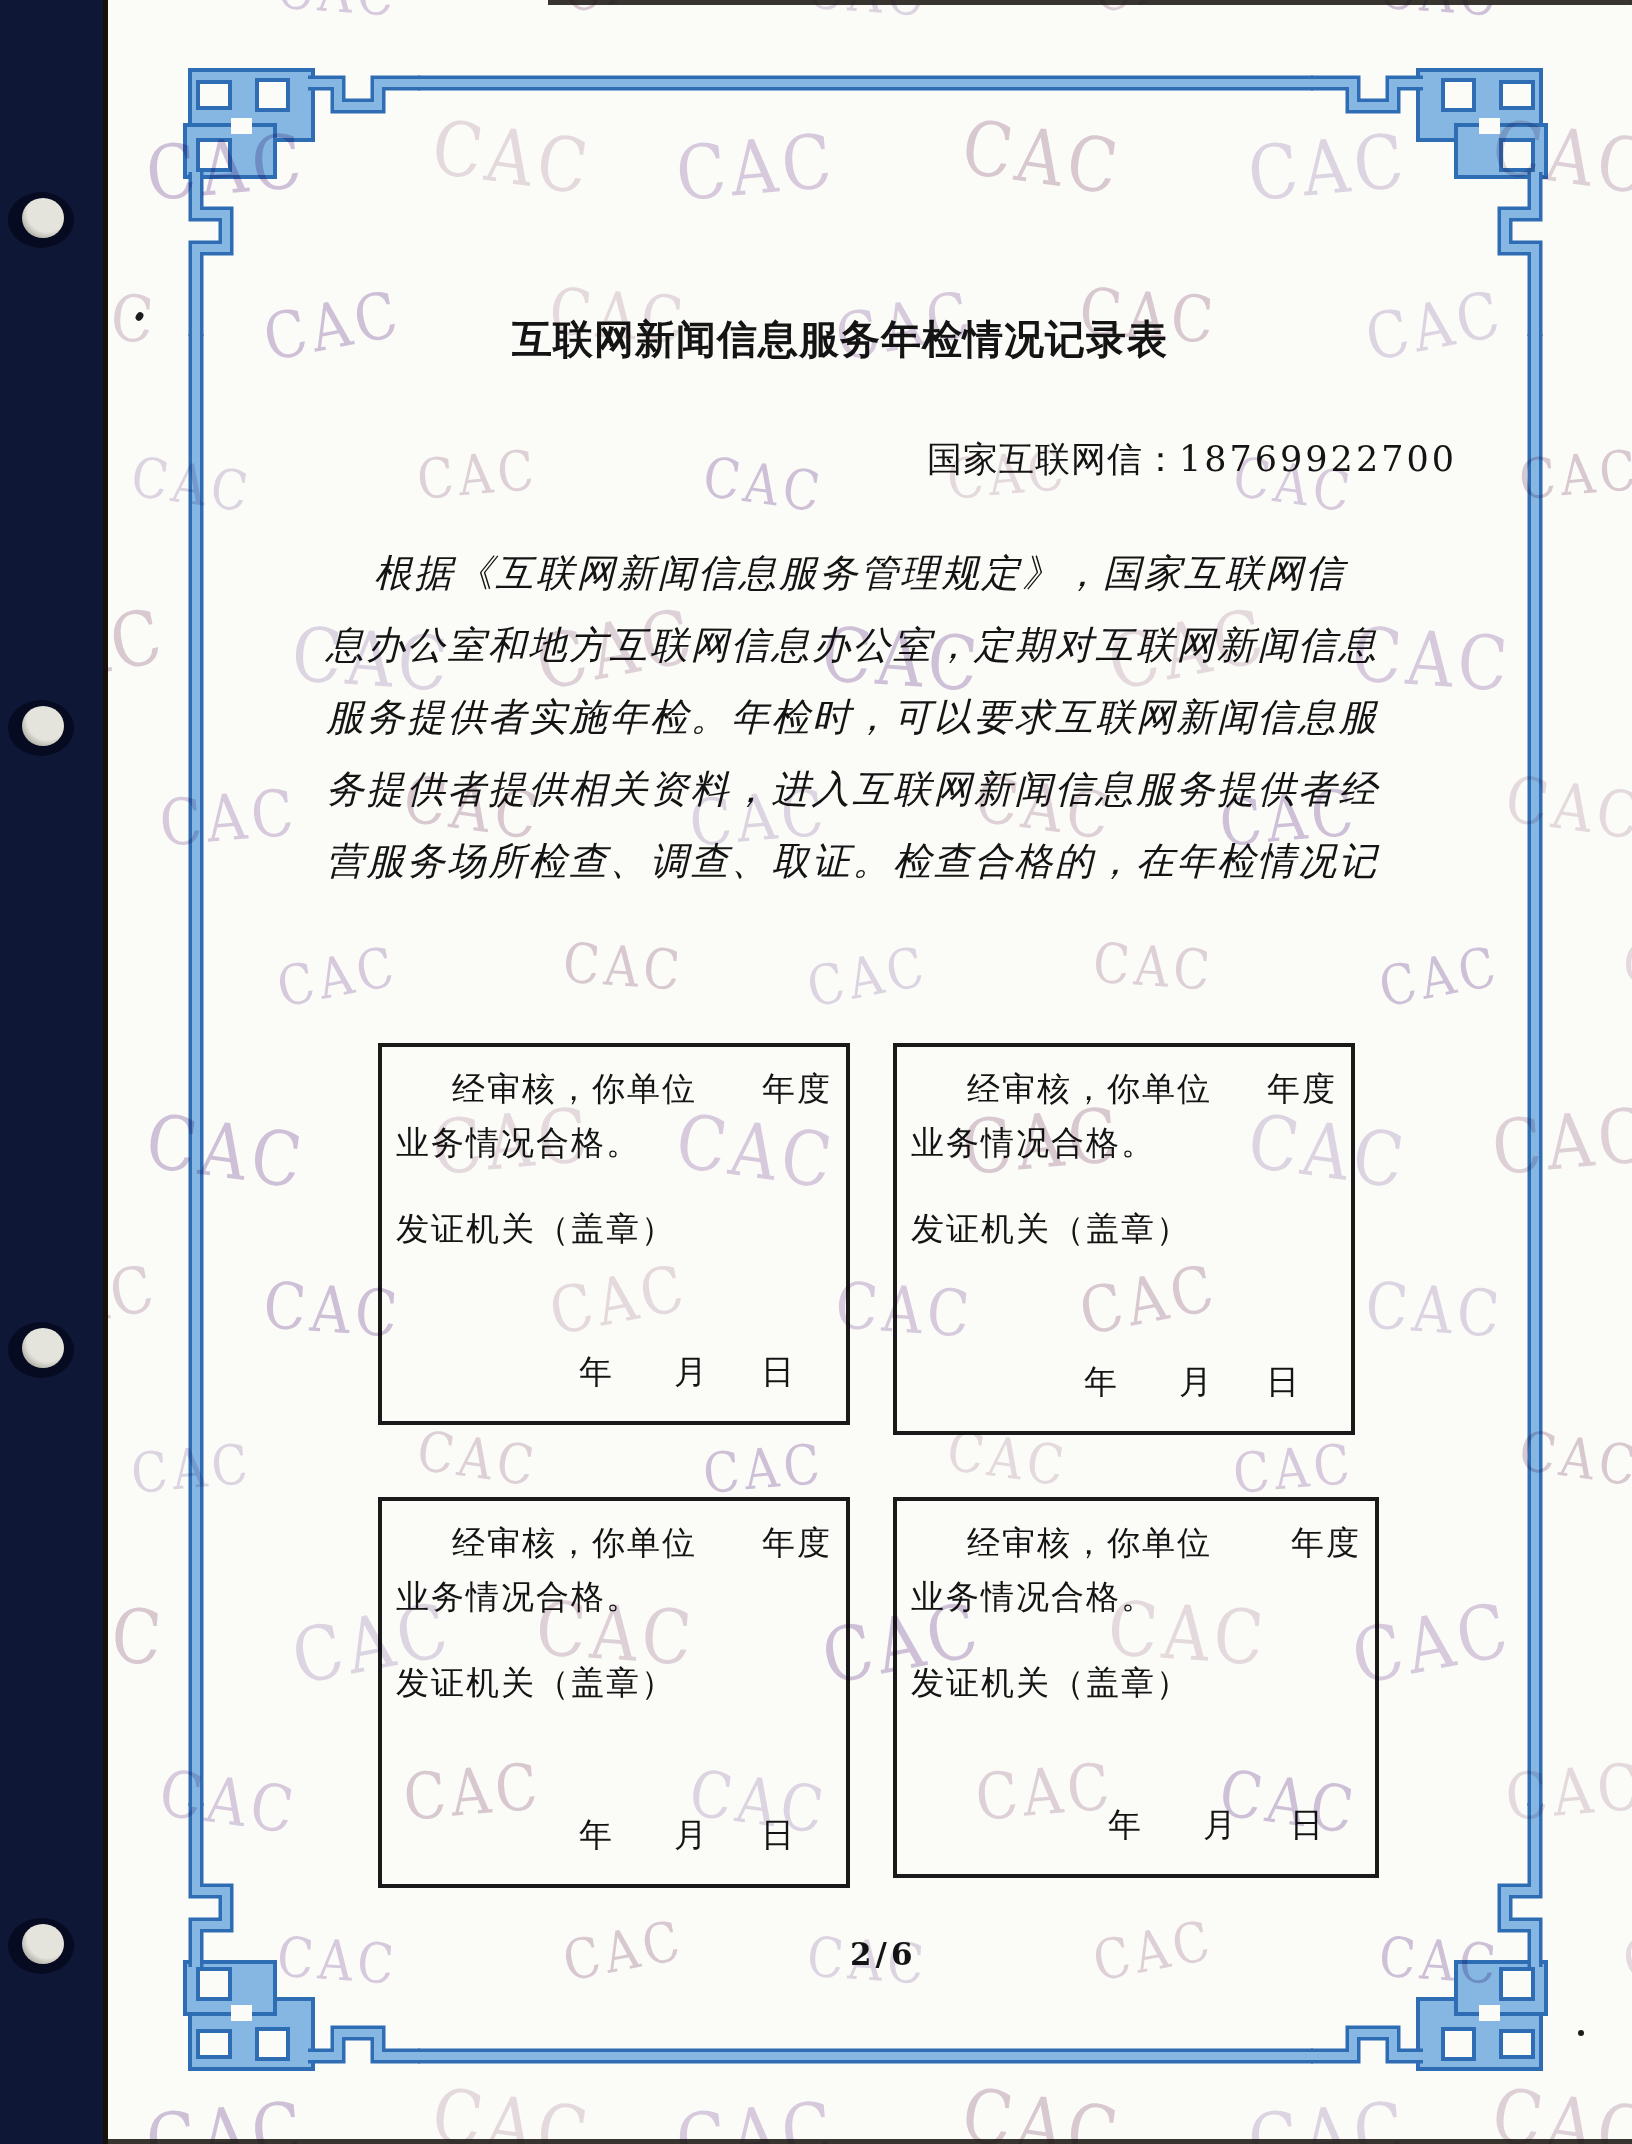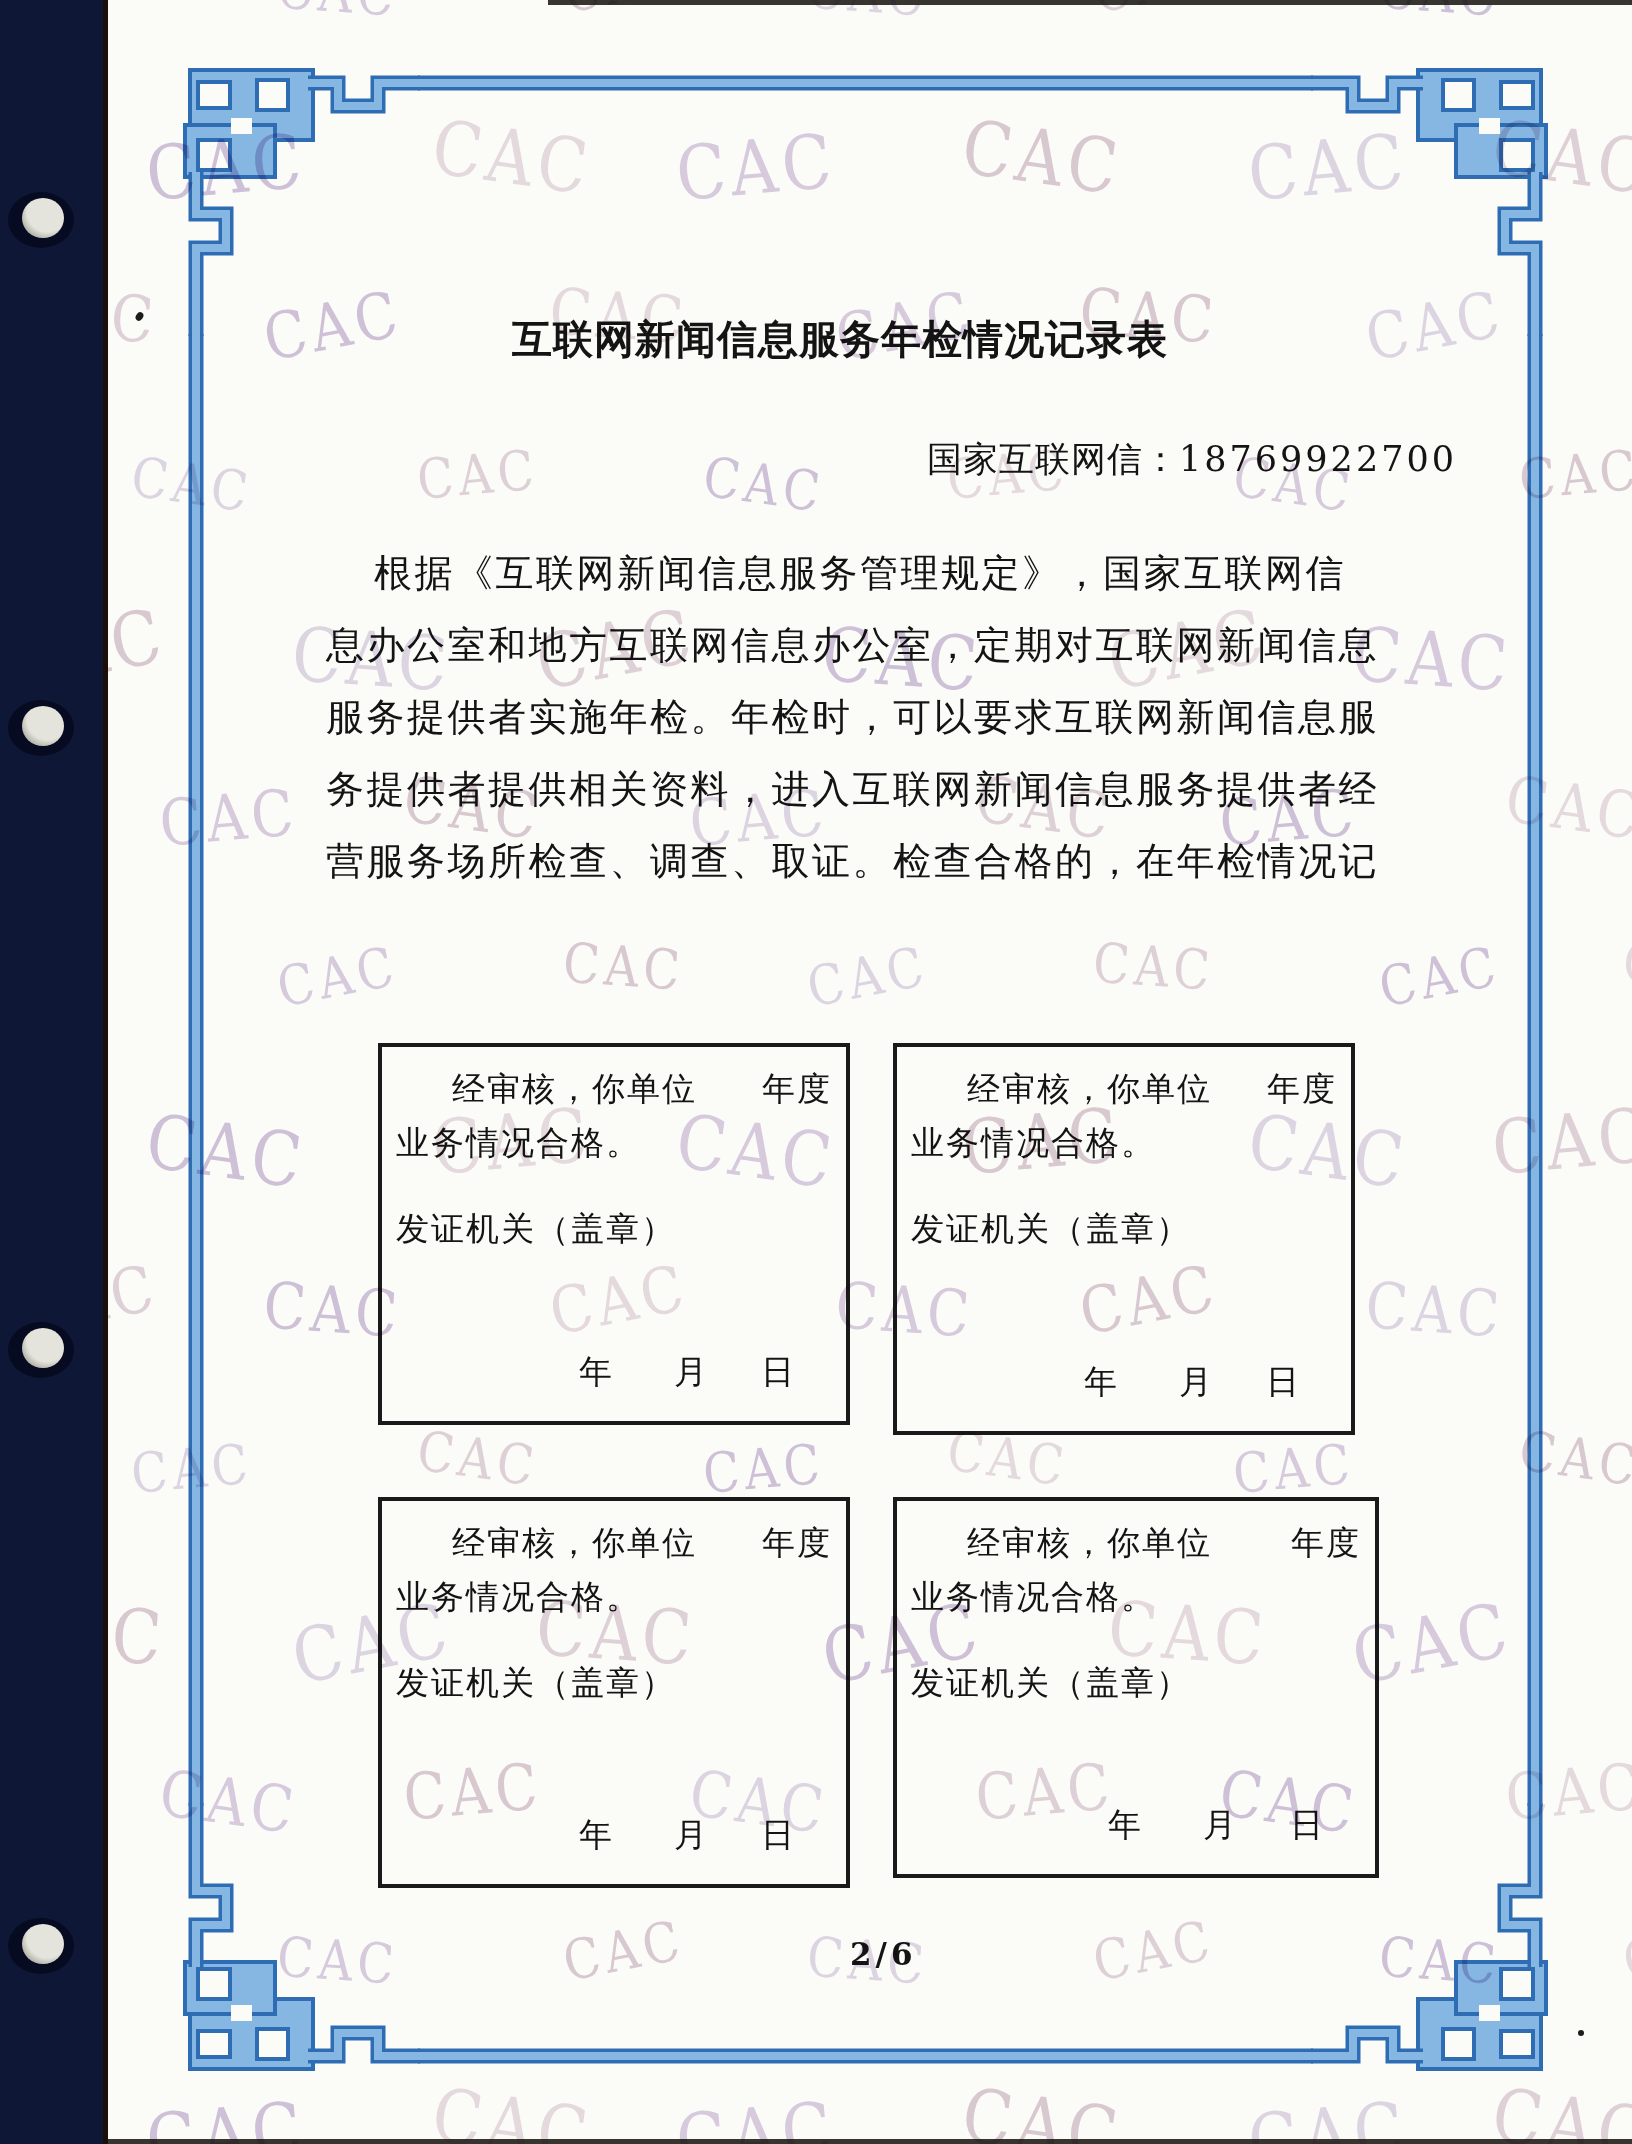--- a/index.html
+++ b/index.html
@@ -54,21 +54,21 @@
     font-size:40px;font-weight:bold;letter-spacing:1px;line-height:46px;
     font-family:"Liberation Sans","DejaVu Sans",sans-serif;
   }
   .license-line{
     position:absolute;left:927px;top:436px;font-size:35px;letter-spacing:1px;
     white-space:nowrap;
   }
   .license-number{letter-spacing:3px;font-family:"DejaVu Serif",serif;}
   .paragraph{
     position:absolute;left:326px;top:537px;width:1010px;
-    font-size:38px;letter-spacing:2.5px;
+    font-size:38px;letter-spacing:2.5px;font-style:italic;
   }
   .p-line{height:72px;line-height:72px;white-space:nowrap;}
   .p-line.indent{text-indent:48px;}
 
   
   .stamp-box{
     position:absolute;border:4px solid #1a1a1a;box-sizing:border-box;
     font-size:33px;letter-spacing:2px;background:transparent;
   }
   .sb1{left:378px;top:1043px;width:472px;height:382px;}

